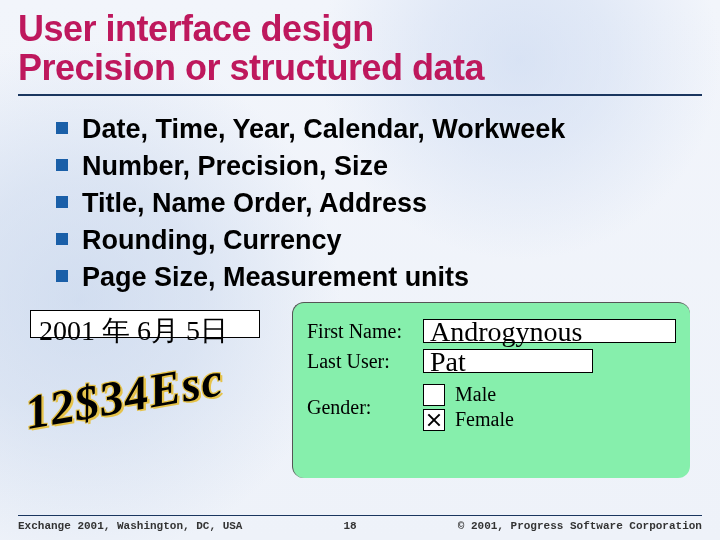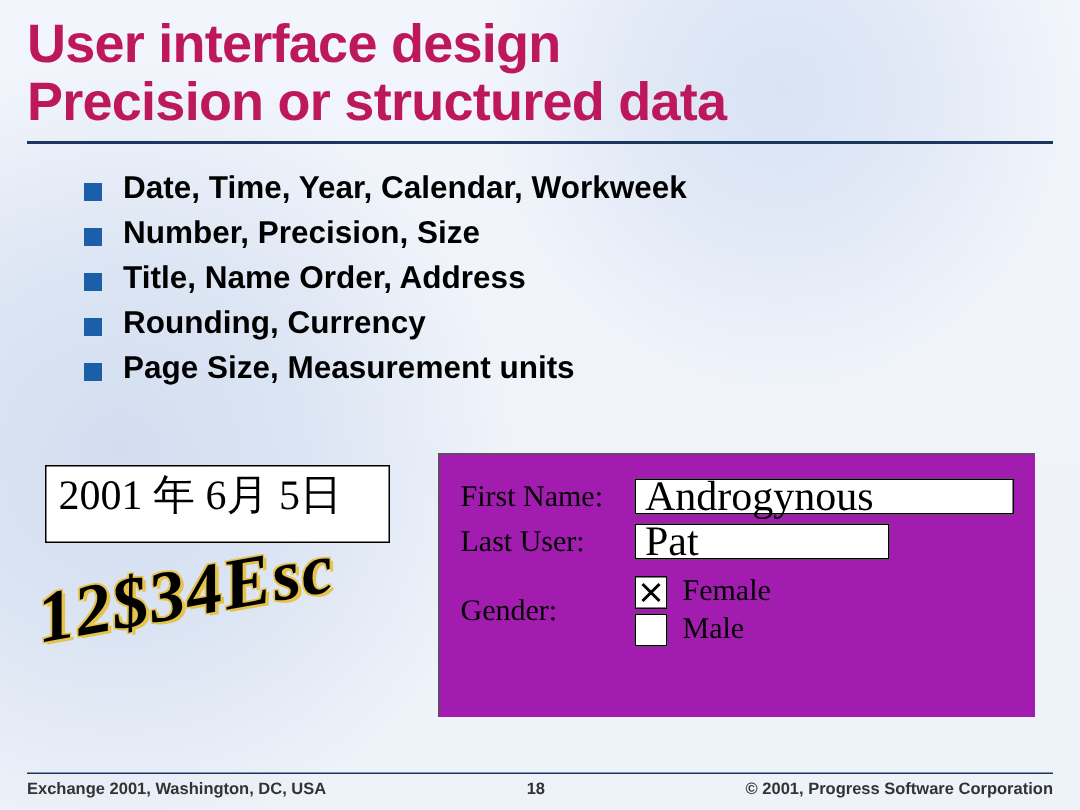--- a/index.html
+++ b/index.html
@@ -29,46 +29,46 @@
     margin:18px 0 0 56px;
   }
   .bullet{
     display:flex;align-items:flex-start;
     margin:6px 0;
   }
   .sq{
     width:12px;height:12px;background:#1a5fa8;margin-top:8px;margin-right:14px;flex:0 0 auto;
   }
   .btxt{
-    font-size:21px;font-weight:700;color:#000;
+    font-size:27px;font-weight:700;color:#000;
   }
   .examples{
     position:absolute;left:30px;top:308px;right:30px;height:170px;
   }
   .datebox{
     position:absolute;left:0;top:2px;
-    height:52px;width:230px;
+    height:28px;width:230px;
     background:#fff;border:1px solid #000;
     font-family:"Times New Roman",serif;font-size:28px;
     padding:2px 8px;box-sizing:border-box;line-height:36px;
   }
   .esc{
     position:absolute;left:-6px;top:60px;
     font-family:"Times New Roman",serif;
     font-size:48px;font-weight:900;font-style:italic;
     transform:rotate(-10deg);
     color:#000;
     text-shadow:2px 2px 0 #e6c34a, -1px -1px 0 #e6c34a, 1px -1px 0 #e6c34a, -1px 1px 0 #e6c34a;
     letter-spacing:1px;
   }
   .form{
     position:absolute;left:262px;top:-6px;width:398px;height:176px;
-    background:#a21caf;border-top:1px solid #555;border-left:1px solid #555;
+    background:#86efac;border-top:1px solid #555;border-left:1px solid #555;
     font-family:"Times New Roman",serif;font-size:20px;
-    box-sizing:border-box;padding:10px 14px;
+    box-sizing:border-box;padding:10px 14px;border-radius:12px;
   }
   .row{display:flex;align-items:center;margin:6px 0}
   .lbl{width:116px}
   .field{
     background:#fff;border:1px solid #000;height:24px;flex:1;
     padding:0 6px;line-height:24px;font-family:"Times New Roman",serif;font-size:28px;
     box-sizing:border-box;
   }
   .field.short{flex:0 0 170px}
   .genderblk{display:flex;align-items:center;margin-top:8px}
@@ -79,21 +79,21 @@
     position:relative;flex:0 0 auto;
   }
   .chk.x::before,.chk.x::after{
     content:"";position:absolute;left:2px;top:9px;width:16px;height:2px;background:#000;
   }
   .chk.x::before{transform:rotate(45deg)}
   .chk.x::after{transform:rotate(-45deg)}
   .footer{
     position:absolute;left:0;right:0;bottom:8px;
     padding:0 18px;
-    font-family:Liberation Sans, sans-serif;font-size:11px;font-weight:700;color:#333;
+    font-family:Liberation Mono, monospace;font-size:11px;font-weight:700;color:#333;
   }
   .footer hr{border:0;border-top:1px solid #1a365f;margin:0 0 4px 0}
   .frow{display:flex;justify-content:space-between}
 </style>
 </head>
 <body>
 
 <div class="title">
   <div>User interface design</div>
   <div>Precision or structured data</div>
@@ -133,26 +133,26 @@
       <div class="field">Androgynous</div>
     </div>
     <div class="row">
       <div class="lbl">Last User:</div>
       <div class="field short">Pat</div>
     </div>
     <div class="genderblk">
       <div class="lbl">Gender:</div>
       <div class="opts">
         <div class="opt">
+          <div class="chk"></div>
+          <div>Male</div>
+        </div>
+        <div class="opt">
           <div class="chk x"></div>
           <div>Female</div>
-        </div>
-        <div class="opt">
-          <div class="chk"></div>
-          <div>Male</div>
         </div>
       </div>
     </div>
   </div>
 </div>
 
 <div class="footer">
   <hr>
   <div class="frow">
     <span>Exchange 2001, Washington, DC, USA</span>

